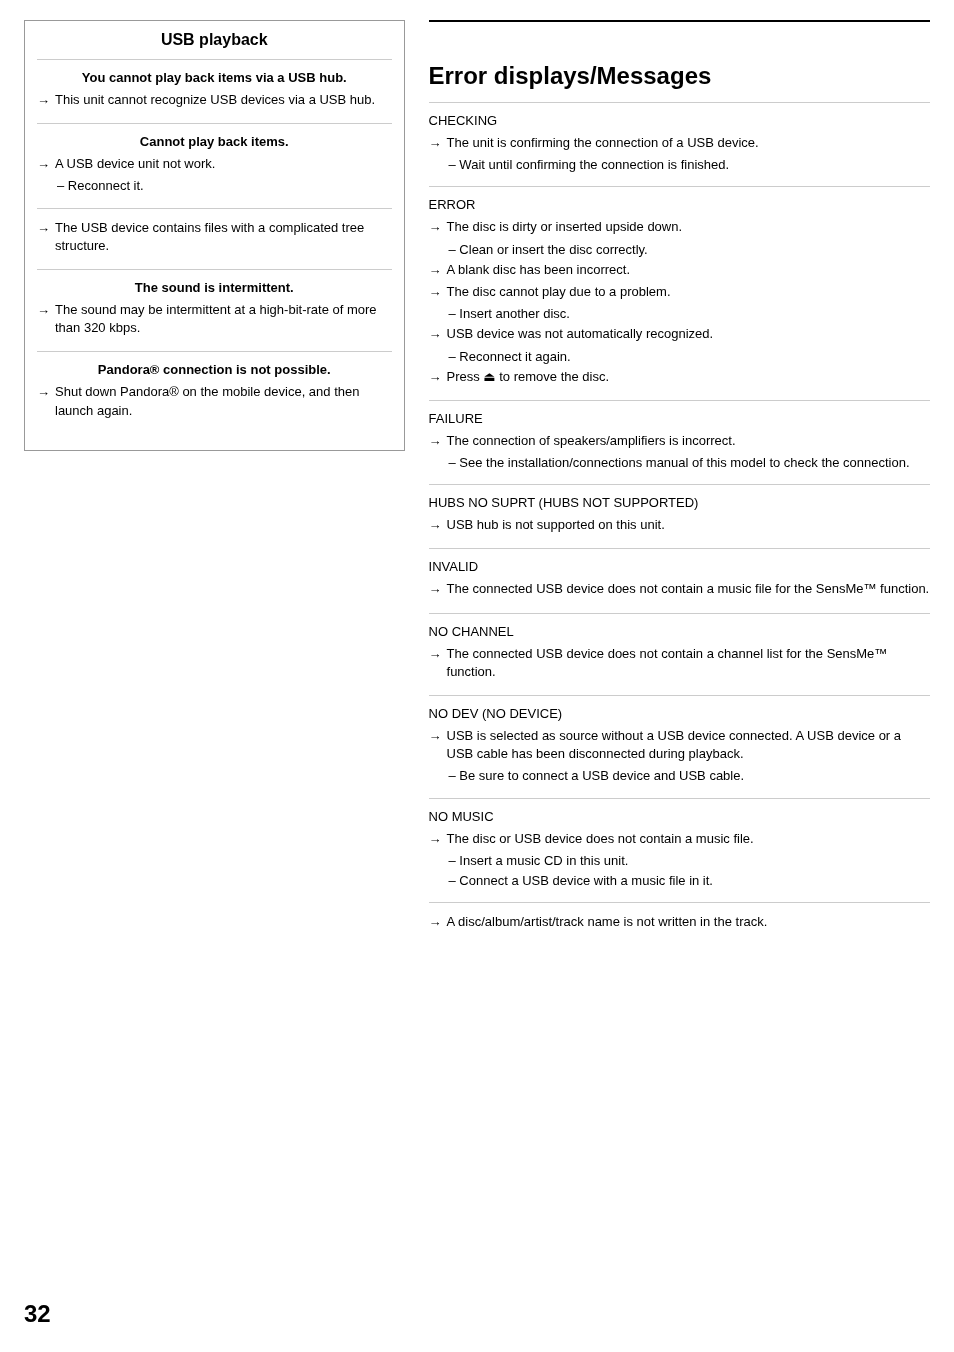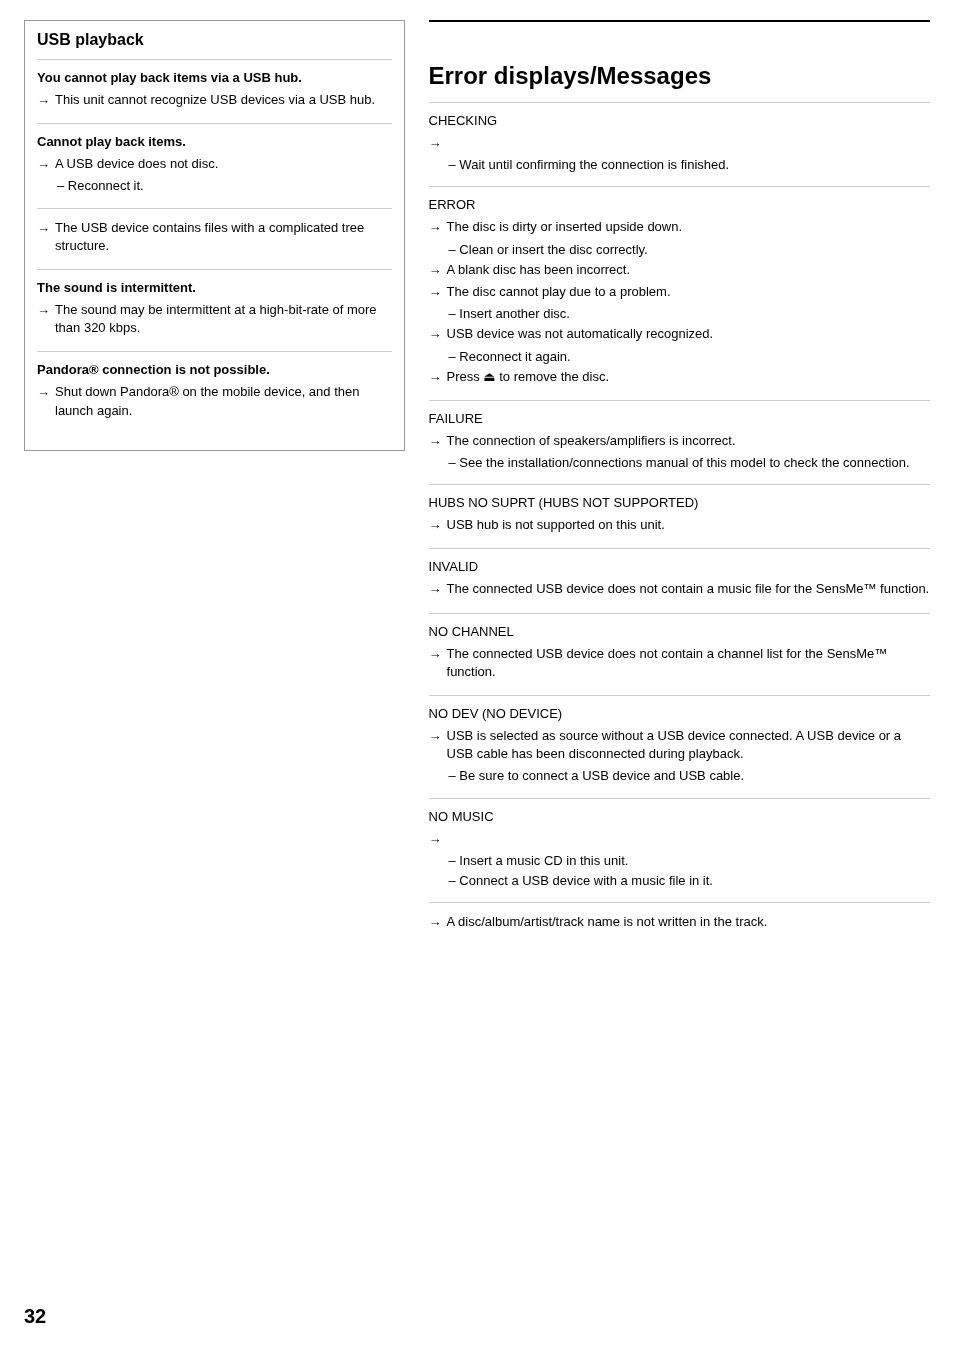--- a/index.html
+++ b/index.html
@@ -28,30 +28,32 @@
     }
     .usb-box {
       border: 1px solid #999;
       padding: 10px 12px 16px 12px;
       margin-bottom: 12px;
     }
     .usb-box-title {
       font-size: 16px;
       font-weight: bold;
       margin-bottom: 10px;
+      text-align: center;
     }
     .section {
       border-top: 1px solid #ccc;
       padding-top: 10px;
       padding-bottom: 10px;
     }
     .section-heading {
       font-weight: bold;
       font-size: 13px;
       margin-bottom: 6px;
+      text-align: center;
     }
     .section-heading-upper {
       font-weight: normal;
       font-size: 13px;
       margin-bottom: 6px;
       text-transform: uppercase;
     }
     .arrow-item {
       display: flex;
       align-items: flex-start;
@@ -74,21 +76,21 @@
     .right-title {
       font-size: 24px;
       font-weight: bold;
       margin-bottom: 12px;
       margin-top: 32px;
     }
     .page-number {
       position: fixed;
       bottom: 24px;
       left: 24px;
-      font-size: 20px;
+      font-size: 24px;
       font-weight: bold;
     }
   </style>
 </head>
 <body>
 
 <div class="page-layout">
   <div class="left-column">
     <div class="usb-box">
       <div class="usb-box-title">USB playback</div>
@@ -98,21 +100,21 @@
             <div class="section-heading">You cannot play back items via a USB hub.</div>
             <div class="arrow-item">
               <span class="arrow">→</span>
               <span>This unit cannot recognize USB devices via a USB hub.</span>
             </div>
           </div>
           <div class="section">
             <div class="section-heading">Cannot play back items.</div>
             <div class="arrow-item">
               <span class="arrow">→</span>
-              <span>A USB device does not disc.</span>
+              <span>A USB device unit not work.</span>
             </div>
             <div class="sub-item">Reconnect it.</div>
           </div>
           <div class="section">
             <div class="arrow-item">
               <span class="arrow">→</span>
               <span>The USB device contains files with a complicated tree structure.</span>
             </div>
           </div>
           <div class="section">
@@ -132,20 +134,21 @@
         </div>
     </div>
   </div>
   <div class="right-column">
     <div class="right-title">Error displays/Messages</div>
     <div id="right-sections">
         <div class="section">
           <div class="section-heading-upper">CHECKING</div>
           <div class="arrow-item">
             <span class="arrow">→</span>
+            <span>The unit is confirming the connection of a USB device.</span>
           </div>
           <div class="sub-item">Wait until confirming the connection is finished.</div>
         </div>
         <div class="section">
           <div class="section-heading-upper">ERROR</div>
           <div class="arrow-item">
             <span class="arrow">→</span>
             <span>The disc is dirty or inserted upside down.</span>
           </div>
           <div class="sub-item">Clean or insert the disc correctly.</div>
@@ -202,20 +205,21 @@
           <div class="arrow-item">
             <span class="arrow">→</span>
             <span>USB is selected as source without a USB device connected. A USB device or a USB cable has been disconnected during playback.</span>
           </div>
           <div class="sub-item">Be sure to connect a USB device and USB cable.</div>
         </div>
         <div class="section">
           <div class="section-heading-upper">NO MUSIC</div>
           <div class="arrow-item">
             <span class="arrow">→</span>
+            <span>The disc or USB device does not contain a music file.</span>
           </div>
           <div class="sub-item">Insert a music CD in this unit.</div>
           <div class="sub-item">Connect a USB device with a music file in it.</div>
         </div>
         <div class="section">
           <div class="arrow-item">
             <span class="arrow">→</span>
             <span>A disc/album/artist/track name is not written in the track.</span>
           </div>
         </div>

